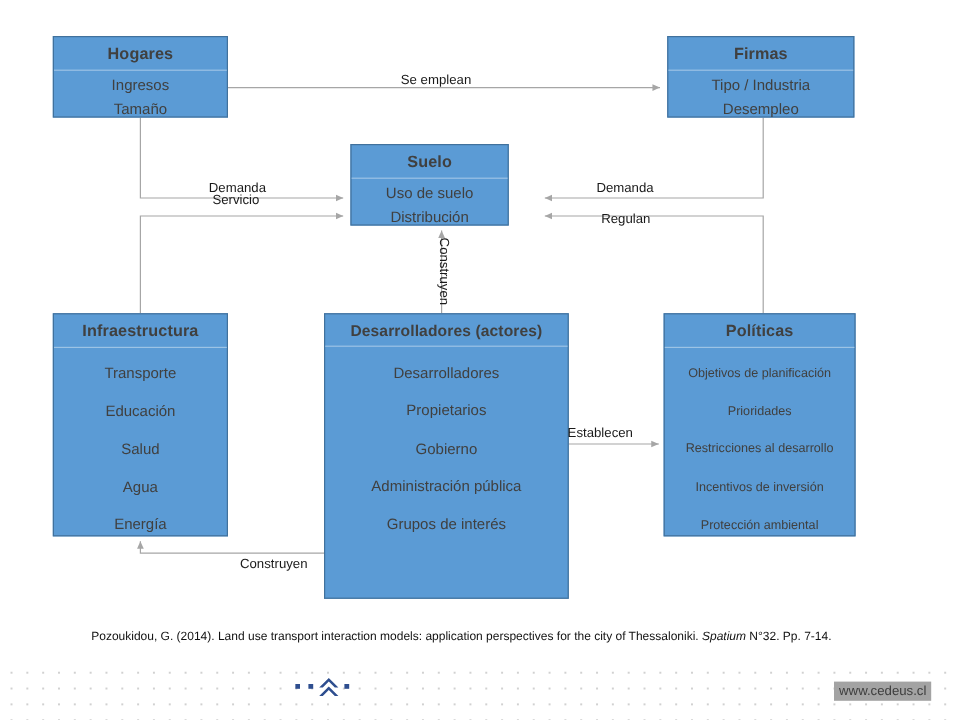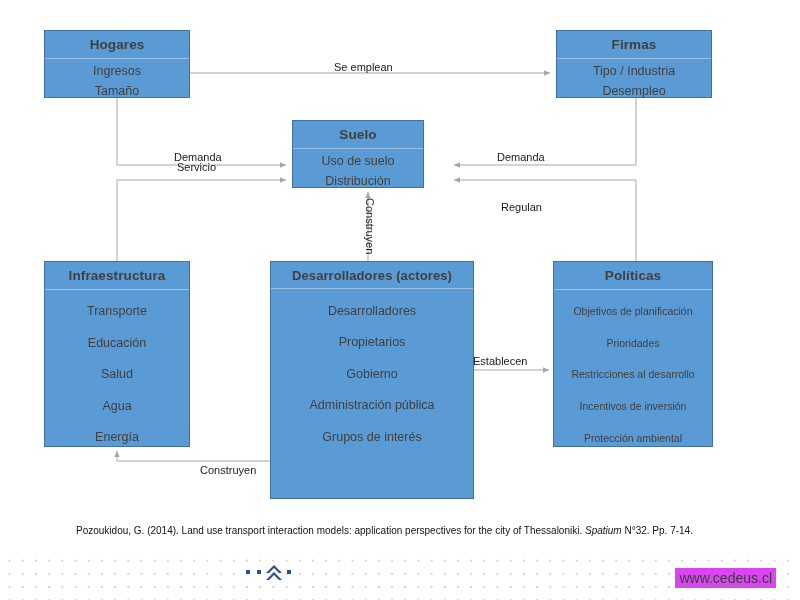--- a/index.html
+++ b/index.html
@@ -107,24 +107,24 @@
   }
   #footer-logo{
     position:absolute;
     left:246px; top:563px;
     width:56px; height:22px;
     z-index:6;
   }
   #footer-url{
     position:absolute;
     right:24px; top:568px;
-    font-size:14px;
+    font-size:11px;
     color:#3d3d3d;
     z-index:6;
-    background:#d946ef;
+    background:#a3a3a3;
     padding:2px 4px;
   }
   svg{display:block;}
 </style>
 </head>
 <body>
 
 <div id="canvas">
 
   <svg width="800" height="600" style="position:absolute;left:0;top:0;z-index:1;">
@@ -209,21 +209,21 @@
   </div>
 
   <div class="elabel" style="left:334px; top:61px;">Se emplean</div>
 
   <div class="elabel" style="left:174px; top:151px;">Demanda</div>
 
   <div class="elabel" style="left:177px; top:161px;">Servicio</div>
 
   <div class="elabel" style="left:497px; top:151px;">Demanda</div>
 
-  <div class="elabel" style="left:501px; top:177px;margin-top:24px;">Regulan</div>
+  <div class="elabel" style="left:501px; top:177px;">Regulan</div>
 
   <div class="elabel vert" style="left:376px; top:198px;">Construyen</div>
 
   <div class="elabel" style="left:473px; top:355px;text-align:center;">Establecen</div>
 
   <div class="elabel" style="left:200px; top:464px;">Construyen</div>
 
   <div id="caption">
     <span>Pozoukidou, G. (2014). Land use transport interaction models: application perspectives for the city of Thessaloniki. </span><span class="ital">Spatium</span><span> N°32. Pp. 7-14.</span>
   </div>

